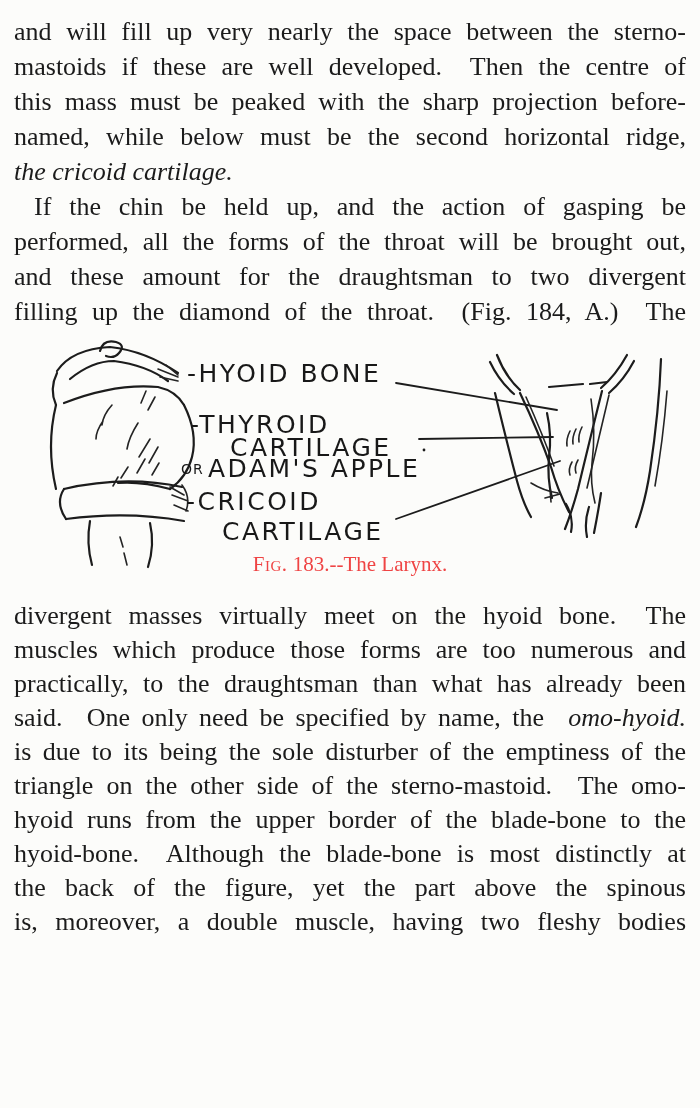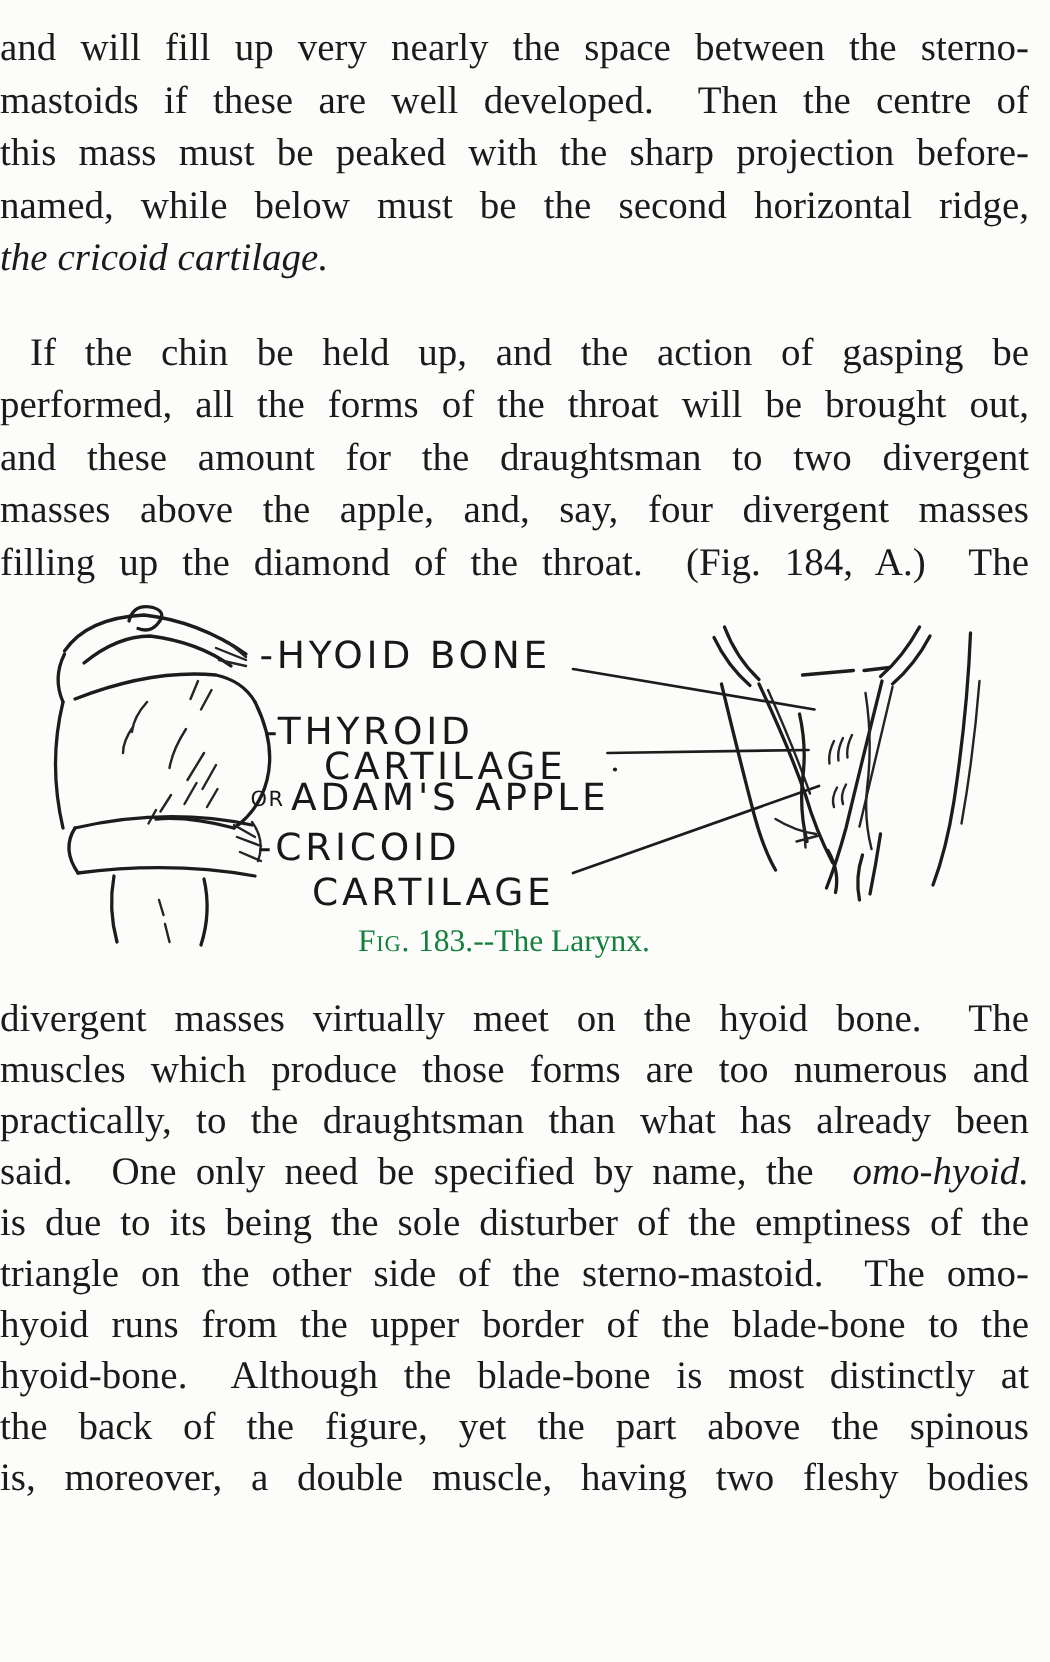--- a/index.html
+++ b/index.html
@@ -3,37 +3,37 @@
 <meta charset="utf-8">
 <style>
   * { margin:0; padding:0; box-sizing:border-box; }
   html,body { width:700px; }
   body {
     width:700px; height:1108px; overflow:hidden;
     background:#fcfcfa;
     font-family:"Liberation Serif", serif;
     color:#1b1b1b;
   }
-  .page { position:relative; width:700px; height:1108px; padding:14px 14px 0 0; }
+  .page { position:relative; width:700px; height:1108px; padding:14px 14px 0 14px; }
   .bline {
     font-size:26px; line-height:35px;
     text-align:justify; text-align-last:justify;
     height:35px; overflow:hidden;
   }
   .bline.short { text-align-last:left;font-style:italic; }
-  .bline.indent { text-indent:20px;margin-top:28px; }
+  .bline.indent { text-indent:20px; }
   .para3 .bline { line-height:34px; height:34px; }
   .para3 { margin-top:16px; }
   em { font-style:italic;margin-left:13px; }
 
   .figure { position:relative; height:252px; margin-top:2px; }
   .figure svg { position:absolute; top:0; left:-14px; }
   .fig-caption {
     position:absolute; top:220px; left:-14px; width:700px;
-    text-align:center; font-size:21px; line-height:26px; color:#15803d;
+    text-align:center; font-size:21px; line-height:26px; color:#ef4444;
   }
   .fig-caption .sc { font-variant:small-caps; letter-spacing:0.5px; }
 
   .ink   { stroke:#1c1c1c; stroke-width:2.2; fill:none; stroke-linecap:round; stroke-linejoin:round; }
   .thin  { stroke:#242424; stroke-width:1.6; fill:none; stroke-linecap:round; }
   .leader{ stroke:#1c1c1c; stroke-width:1.8; fill:none; stroke-linecap:round; }
   .hand  { font-family:"DejaVu Sans", sans-serif; fill:#181818; font-size:25px; letter-spacing:2.5px; }
   .hand-small { font-family:"DejaVu Sans", sans-serif; fill:#181818; font-size:14px; letter-spacing:1px; }
 </style>
 </head>
@@ -46,21 +46,20 @@
     <div class="bline">mastoids if these are well developed.  Then the centre of</div>
     <div class="bline">this mass must be peaked with the sharp projection before-</div>
     <div class="bline">named, while below must be the second horizontal ridge,</div>
     <div class="bline short">the cricoid cartilage.</div>
   </section>
 
   <section class="para">
     <div class="bline indent">If the chin be held up, and the action of gasping be</div>
     <div class="bline">performed, all the forms of the throat will be brought out,</div>
     <div class="bline">and these amount for the draughtsman to two divergent</div>
-    <div class="bline">masses above the apple, and, say, four divergent masses</div>
     <div class="bline">filling up the diamond of the throat.  (Fig. 184, A.)  The</div>
   </section>
 
   <figure class="figure">
     <svg width="700" height="240" viewBox="0 0 700 240">
 
       <g>
 
         <path class="ink" d="M 57 40 Q 72 18 110 16 Q 146 20 178 42"></path>
         <path class="ink" d="M 70 48 Q 92 30 114 30 Q 146 34 168 50"></path>

